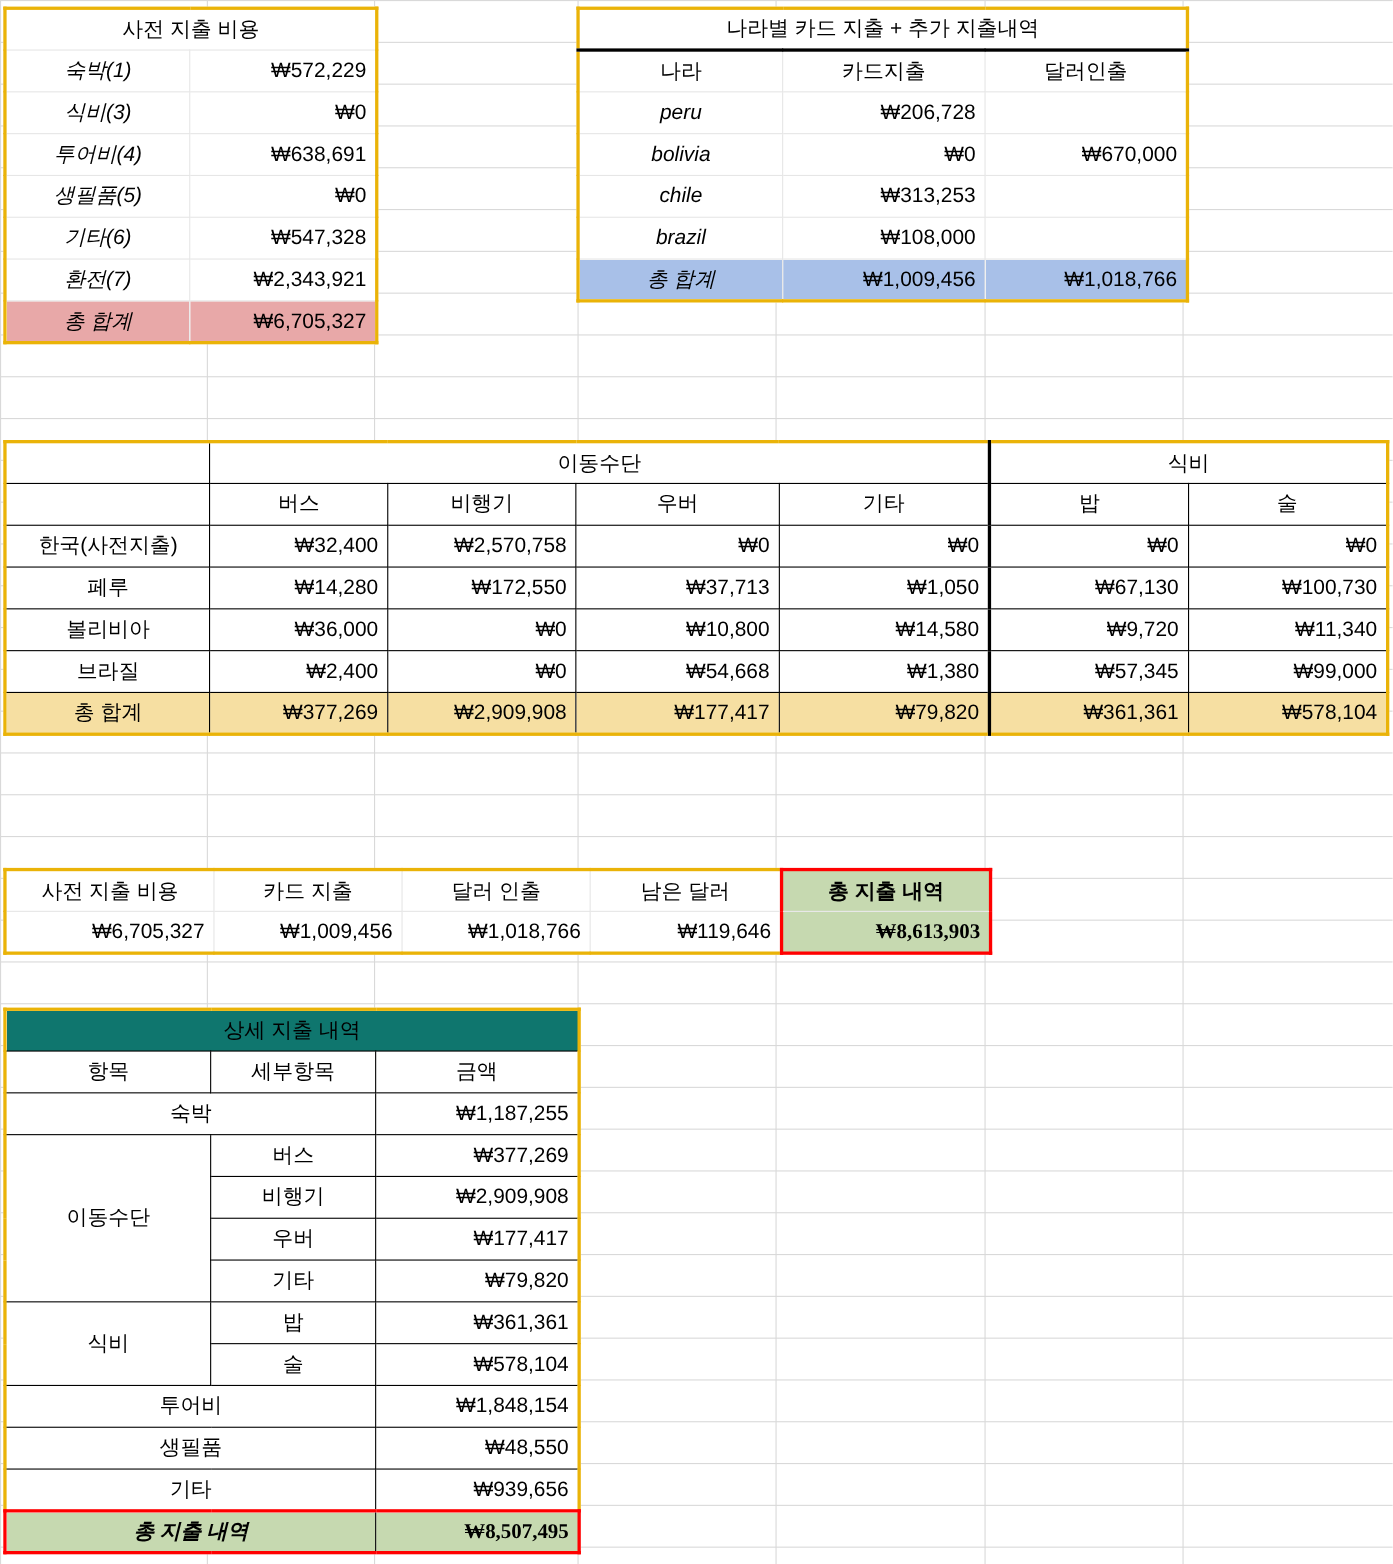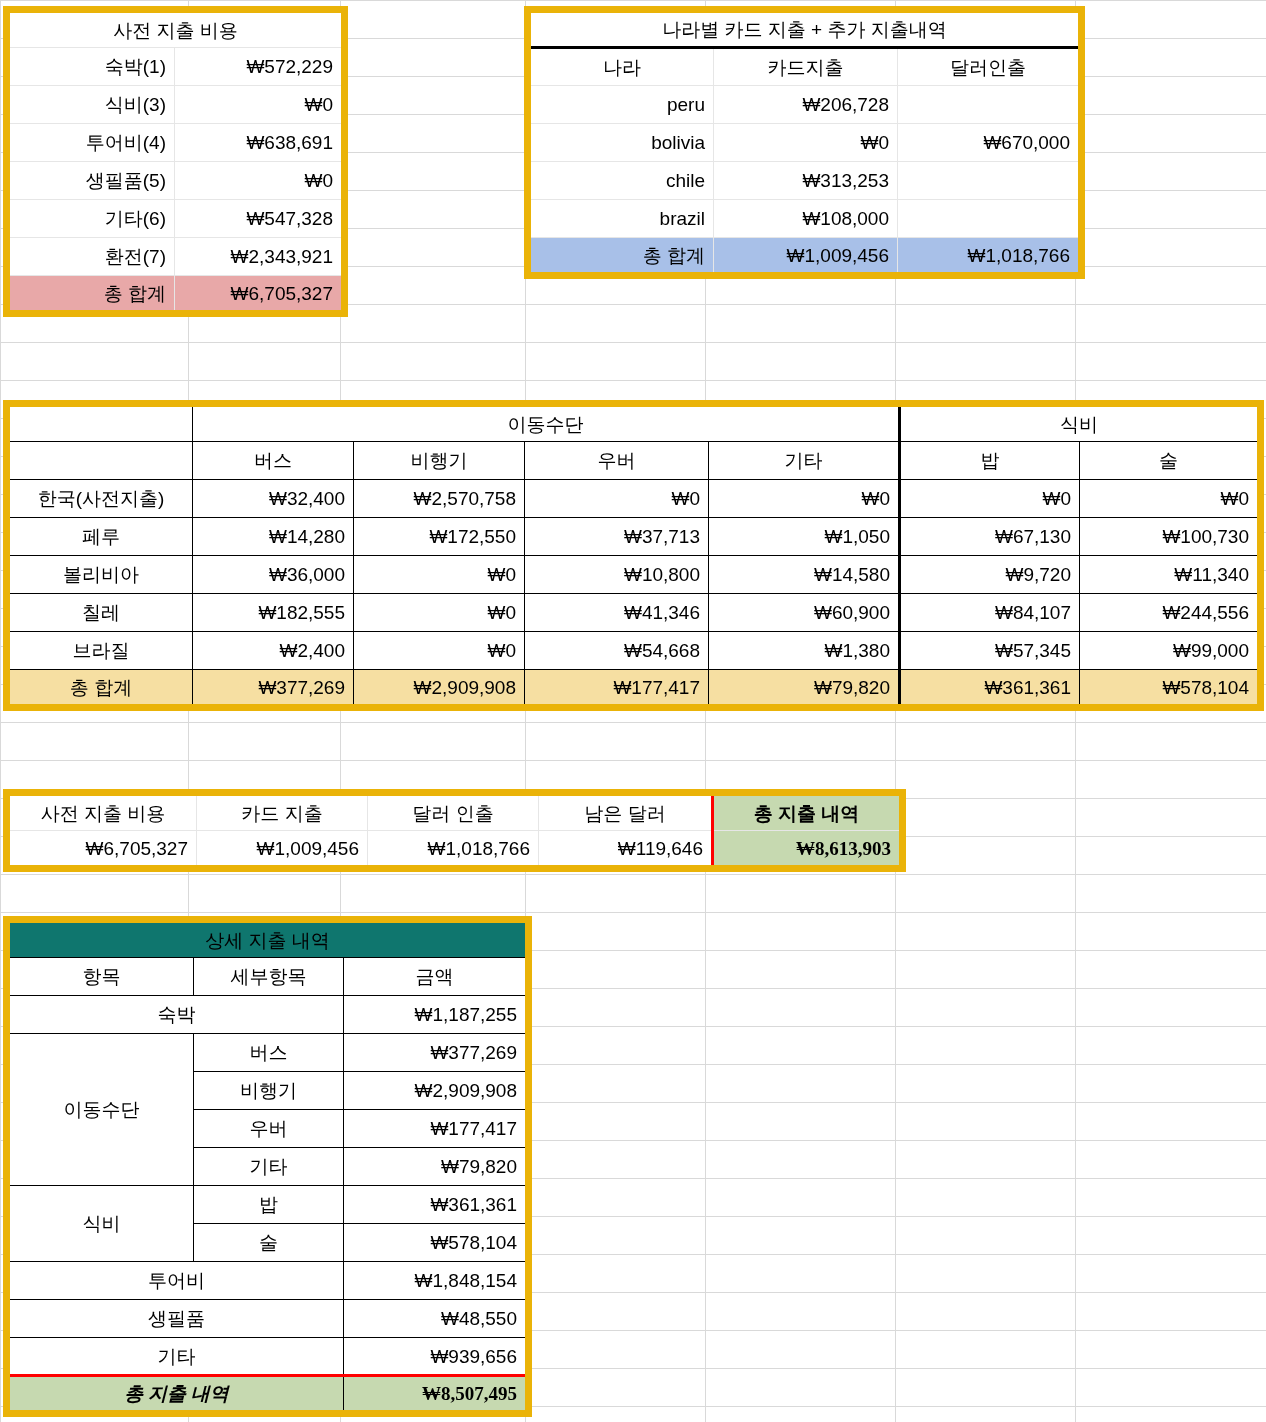--- a/index.html
+++ b/index.html
@@ -23,26 +23,26 @@
     height:38px;
     font-size:19px;
     line-height:1;
     vertical-align:middle;
     white-space:nowrap;
     overflow:hidden;
     box-sizing:border-box;
   }
   .c{text-align:center;}
   .r{text-align:right;}
-  .l{text-align:right;}
+  .l{text-align:center;font-style:italic;}
   .b{font-weight:bold;}
   .it{font-style:italic;}
 
   
-  .out{border:7px solid #eab308;}
+  .out{border:3px solid #eab308;}
 
   
   .pink{background:#e8a8a8;}
   .blue{background:#a8c0e8;}
   .yellow{background:#f6dfa2;}
   .green{background:#c6d9b0;}
   .gray{background:#0f766e;}
   .bb{border-bottom:3px solid #000 !important;}
   .br{border-right:3px solid #000 !important;}
   .redL{border-left:3px solid #ff0000 !important;}
@@ -250,29 +250,20 @@
     <tr>
       <td class="c">볼리비아</td>
       <td class="r">₩36,000</td>
       <td class="r">₩0</td>
       <td class="r">₩10,800</td>
       <td class="r br">₩14,580</td>
       <td class="r">₩9,720</td>
       <td class="r">₩11,340</td>
     </tr>
     <tr>
-      <td class="c">칠레</td>
-      <td class="r">₩182,555</td>
-      <td class="r">₩0</td>
-      <td class="r">₩41,346</td>
-      <td class="r br">₩60,900</td>
-      <td class="r">₩84,107</td>
-      <td class="r">₩244,556</td>
-    </tr>
-    <tr>
       <td class="c">브라질</td>
       <td class="r">₩2,400</td>
       <td class="r">₩0</td>
       <td class="r">₩54,668</td>
       <td class="r br">₩1,380</td>
       <td class="r">₩57,345</td>
       <td class="r">₩99,000</td>
     </tr>
     <tr>
       <td class="c yellow">총 합계</td>

